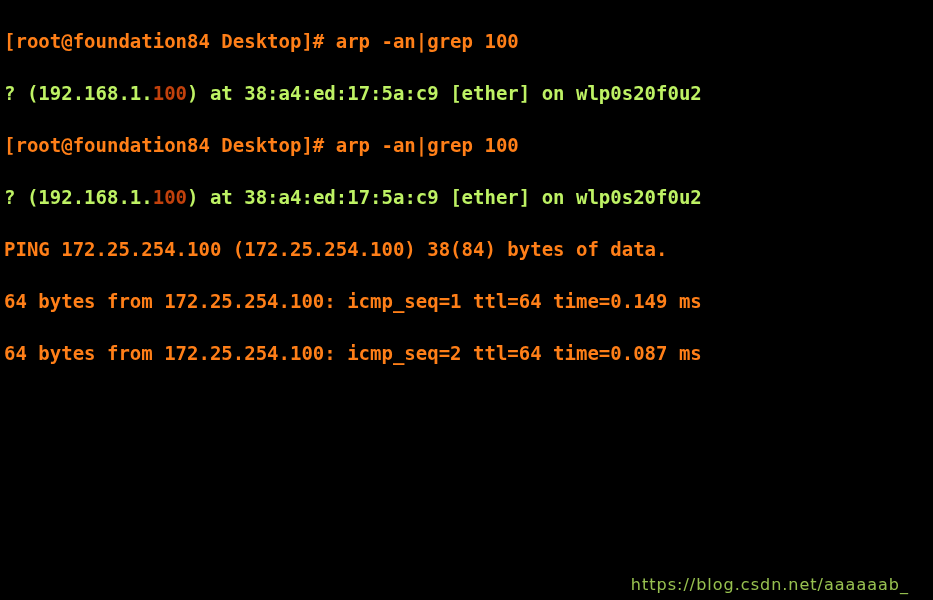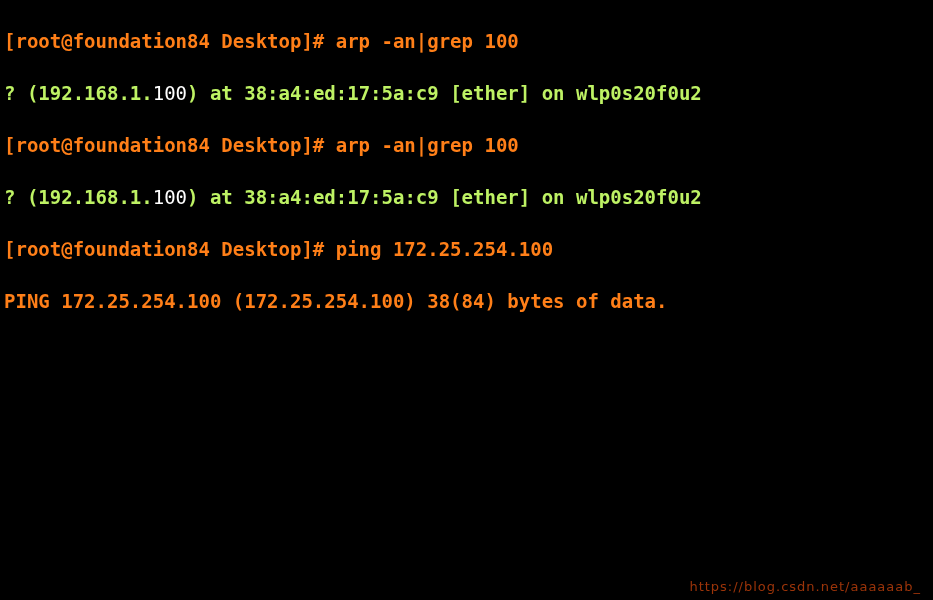--- a/index.html
+++ b/index.html
@@ -15,44 +15,45 @@
     font-size: 19px;
     line-height: 26px;
     font-weight: bold;
     white-space: pre;
     padding: 2px 4px 2px 4px;
     color: #ff7f18;
     position: relative;
     letter-spacing: 0px;
   }
   .line { display: block; }
-  .hl { color: #ffffff; font-weight: normal; }
+  .hl { color: #c2410c; font-weight: bold; }
   .norm { color: #bef264; }
   .watermark {
     position: absolute;
-    right: 12px;
+    right: 24px;
     bottom: 6px;
-    color: #c2410c;
+    color: #bef264;
     font-family: "DejaVu Sans", sans-serif;
-    font-size: 13px;
+    font-size: 16px;
     font-weight: normal;
     letter-spacing: 1px;
     opacity: 0.8;
   }
 </style>
 </head>
 <body>
 
 <div class="terminal">
 <span class="line"><span>[root@foundation84 Desktop]# </span><span>arp -an|grep 100</span></span>
 <span class="line"><span class="norm">? (192.168.1.</span><span class="hl">100</span><span class="norm">) at 38:a4:ed:17:5a:c9 [ether] on wlp0s20f0u2</span></span>
 <span class="line"><span>[root@foundation84 Desktop]# </span><span>arp -an|grep 100</span></span>
 <span class="line"><span class="norm">? (192.168.1.</span><span class="hl">100</span><span class="norm">) at 38:a4:ed:17:5a:c9 [ether] on wlp0s20f0u2</span></span>
-<span class="line"><span>[root@foundation84 Desktop]# </span><span>ping 172.25.254.100</span></span>
 <span class="line">PING 172.25.254.100 (172.25.254.100) 38(84) bytes of data.</span>
+<span class="line">64 bytes from 172.25.254.100: icmp_seq=1 ttl=64 time=0.149 ms</span>
+<span class="line">64 bytes from 172.25.254.100: icmp_seq=2 ttl=64 time=0.087 ms</span>
 
 
 
 
 
 
 
 
 
 

